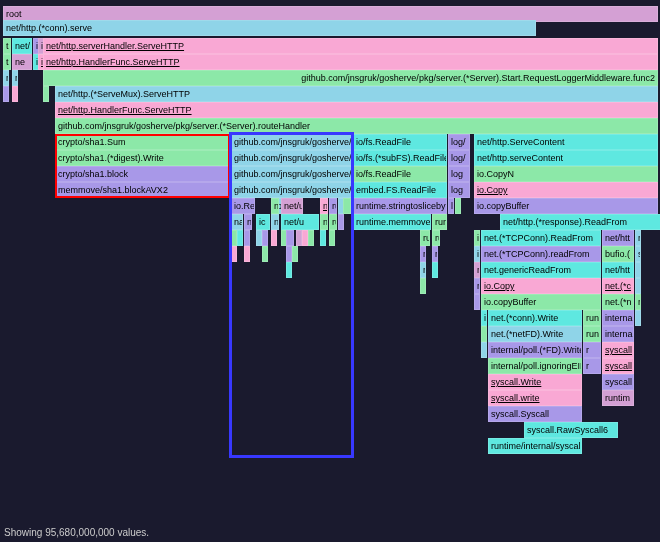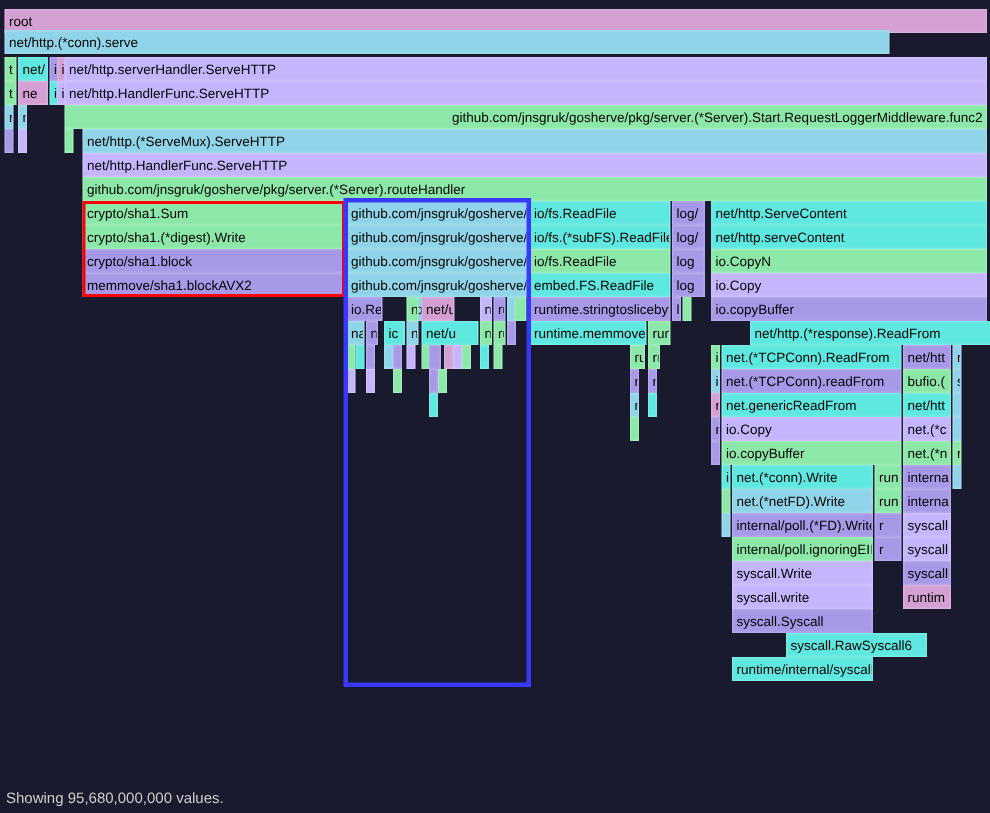--- a/index.html
+++ b/index.html
@@ -3,31 +3,31 @@
 <meta charset="utf-8">
 <style>
   * { box-sizing: border-box; margin: 0; padding: 0; }
   body { background: #1a1a2e; font-family: Arial, sans-serif; font-size: 10px; width: 660px; height: 542px; position: relative; overflow: hidden; }
   .frame { position: absolute; border: 1px solid rgba(255,255,255,0.15); overflow: hidden; white-space: nowrap; padding: 1px 2px; color: #000; font-size: 9px; line-height: 12px; height: 16px; cursor: pointer; }
   .c-pink   { background: #d4a0d4; }
   .c-sky    { background: #8fd4e8; }
   .c-cyan   { background: #5ee8e0; }
   .c-green  { background: #8ce8a8; }
   .c-purple { background: #a898e8; }
-  .c-teal   { background: #c4b5fd; }
+  .c-teal   { background: #f9a8d4; text-decoration: underline; }
   .blue-box { position:absolute; border:3px solid #3838ff; pointer-events:none; z-index:6;}
   .red-box  { position:absolute; border:2px solid #ff0000; pointer-events:none; z-index:6;}
   .status { position: absolute; left: 4px; bottom: 4px; color: #ccc; font-size: 10px; }
 </style>
 </head>
 <body>
 
 <div id="flame">
     <div class="frame c-pink" style="left: 3px; top: 6px; width: 655px;">root</div>
-    <div class="frame c-sky" style="left: 3px; top: 20px; width: 590px;">net/http.(*conn).serve</div>
+    <div class="frame c-sky" style="left: 3px; top: 20px; width: 533px;">net/http.(*conn).serve</div>
     <div class="frame c-green" style="left: 3px; top: 38px; width: 8px;">t</div>
     <div class="frame c-cyan" style="left: 12px; top: 38px; width: 20px;">net/</div>
     <div class="frame c-purple" style="left: 33px; top: 38px; width: 4px;">i</div>
     <div class="frame c-pink" style="left: 38px; top: 38px; width: 4px;">i</div>
     <div class="frame c-teal" style="left: 43px; top: 38px; width: 615px;">net/http.serverHandler.ServeHTTP</div>
     <div class="frame c-green" style="left: 3px; top: 54px; width: 8px;">t</div>
     <div class="frame c-pink" style="left: 12px; top: 54px; width: 20px;">ne</div>
     <div class="frame c-cyan" style="left: 33px; top: 54px; width: 4px;">i</div>
     <div class="frame c-teal" style="left: 38px; top: 54px; width: 4px;">i</div>
     <div class="frame c-teal" style="left: 43px; top: 54px; width: 615px;">net/http.HandlerFunc.ServeHTTP</div>

